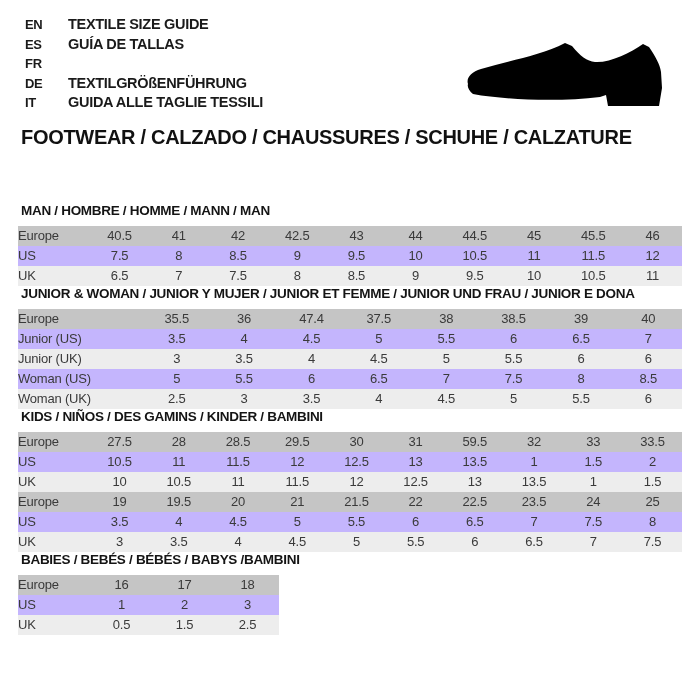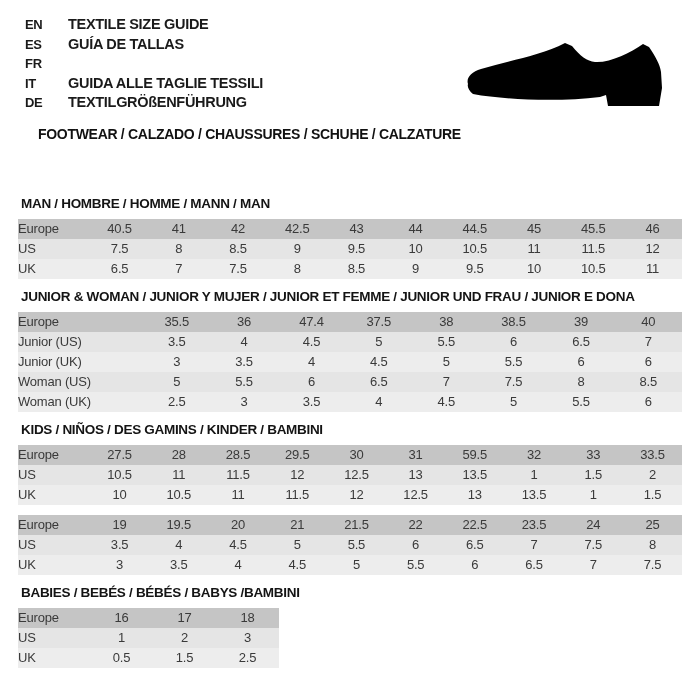--- a/index.html
+++ b/index.html
@@ -12,35 +12,35 @@
   
   .header{padding:15px 0 0 25px;}
   .lang-row{display:flex;line-height:19.5px;}
   .lang-code{
     width:43px;font-weight:bold;font-size:13px;letter-spacing:-0.3px;color:#1a1a1a;
   }
   .lang-title{font-weight:bold;font-size:14.5px;letter-spacing:-0.3px;color:#1a1a1a;text-align:center;}
   .shoe{position:absolute;top:36px;left:463px;width:204px;height:80px;}
   .shoe svg{display:block;width:100%;height:100%;}
   .category{
-    margin:13px 0 0 38px;font-weight:bold;font-size:14px;
+    margin:13px 0 0 21px;font-weight:bold;font-size:20px;
     letter-spacing:-0.3px;color:#111;
   }
   
   #tables{margin:54px 18px 0 18px;}
-  .section{margin-bottom:10px;}
+  .section{}
   .section-title{
     font-weight:bold;font-size:13.5px;line-height:16px;
     letter-spacing:-0.3px;margin:0 0 7px 3px;color:#141414;
   }
   .table{width:664px;}
   .table.small{width:261px;}
   .trow{
     display:flex;height:20px;align-items:center;
-    font-size:13px;letter-spacing:-0.2px;color:#3a3a3a;background:#e5e5e5;
+    font-size:13px;letter-spacing:-0.2px;color:#3a3a3a;background:#c4b5fd;
   }
   .trow.head{background:var(--head-bg,#c5c5c5);}
   .trow.alt{background:var(--alt-bg,#ededed);}
   .cell{white-space:nowrap;}
   .cell.label{width:72px;box-sizing:border-box;text-align:left;}
   .cell.label.wide{width:125px;}
   .cell.val{flex:1;text-align:center;}
 </style>
 </head>
 <body>
@@ -54,26 +54,26 @@
           <span class="lang-title">TEXTILE SIZE GUIDE</span>
         </div>
         <div class="lang-row">
           <span class="lang-code">ES</span>
           <span class="lang-title">GUÍA DE TALLAS</span>
         </div>
         <div class="lang-row">
           <span class="lang-code">FR</span>
         </div>
         <div class="lang-row">
+          <span class="lang-code">DE</span>
+          <span class="lang-title">TEXTILGRÖßENFÜHRUNG</span>
+        </div>
+        <div class="lang-row">
           <span class="lang-code">IT</span>
           <span class="lang-title">GUIDA ALLE TAGLIE TESSILI</span>
-        </div>
-        <div class="lang-row">
-          <span class="lang-code">DE</span>
-          <span class="lang-title">TEXTILGRÖßENFÜHRUNG</span>
         </div>
       </div>
   </div>
 
   <div class="shoe">
     <svg viewBox="0 0 200 80" xmlns="http://www.w3.org/2000/svg" aria-hidden="true">
       <path fill="#000000" d="
         M3,48
         C1,42 6,36 16,33
         C45,24 75,20 100,7

